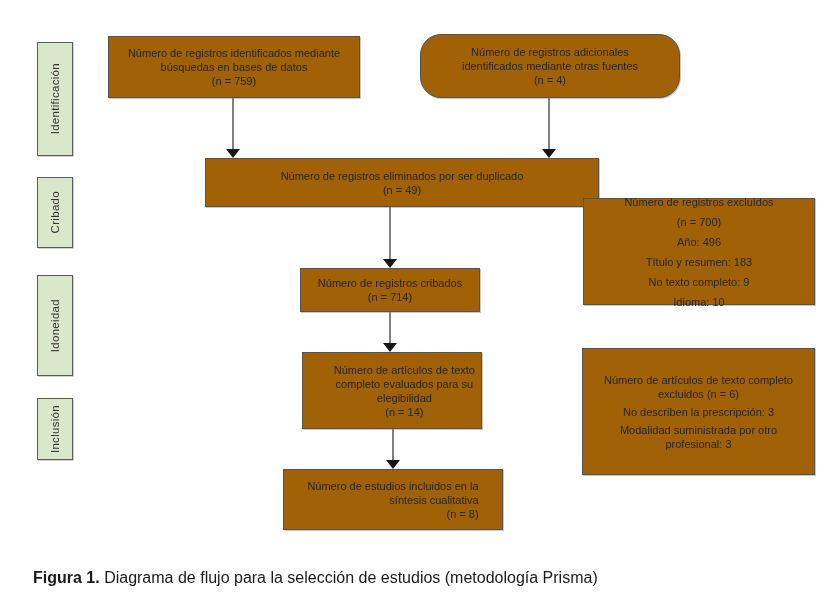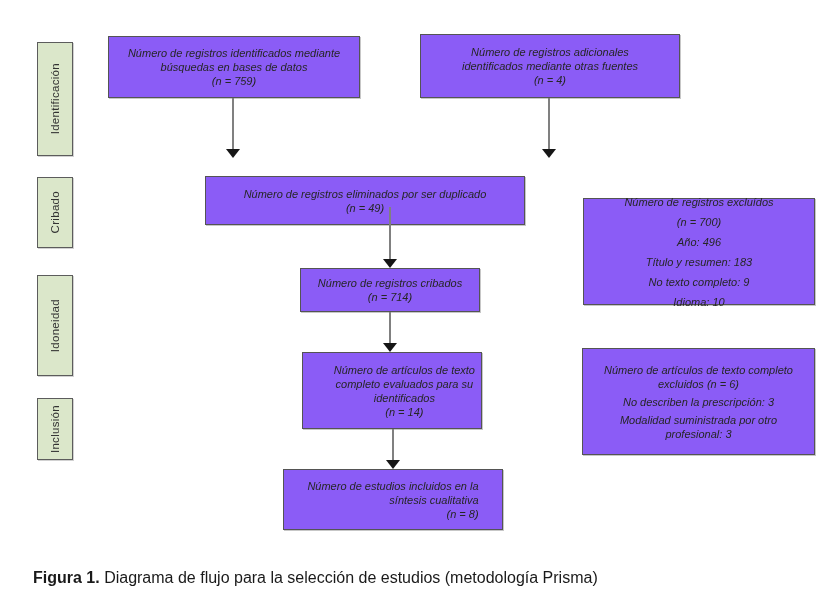--- a/index.html
+++ b/index.html
@@ -10,24 +10,24 @@
   .stage {
     position:absolute; background:#dbe7ca; border:1.5px solid #5c5c5c;
     display:flex; align-items:center; justify-content:center;
     box-shadow:1px 1px 0 rgba(0,0,0,0.18); box-sizing:border-box;
   }
   .stage .vlabel {
     writing-mode:vertical-rl; transform:rotate(180deg);
     font-size:11.5px; color:#333333; letter-spacing:0.3px; white-space:nowrap;
   }
   .flow-box {
-    position:absolute; background:#8b5cf6; border:1.5px solid #545454;
+    position:absolute; background:#a16207; border:1.5px solid #545454;
     display:flex; flex-direction:column; align-items:center; justify-content:center;
     text-align:center; font-size:11px; box-sizing:border-box;
-    box-shadow:1px 1px 0 rgba(0,0,0,0.22); padding:14px 6px;font-style:italic;
+    box-shadow:1px 1px 0 rgba(0,0,0,0.22); padding:14px 6px;
   }
   .flow-box .line { line-height:14px; white-space:nowrap; }
   .flow-box .para + .para { margin-top:6px; }
   .box-h .para + .para { margin-top:4px; }
   .stem { position:absolute; width:2px; background:#808080; }
   .head {
     position:absolute; width:0; height:0;
     border-left:7px solid transparent; border-right:7px solid transparent;
     border-top:9px solid #161616;
   }
@@ -52,44 +52,44 @@
     <span class="vlabel">Inclusión</span>
   </div>
 
   <div class="flow-box" style="left:108px; top:36px;  width:252px; height:62px;">
       <div class="para">
         <div class="line">Número de registros identificados mediante</div>
         <div class="line">búsquedas en bases de datos</div>
         <div class="line">(n = 759)</div>
       </div>
     </div>
-  <div class="flow-box" style="left:420px; top:34px;  width:260px; height:64px;">
+  <div class="flow-box" style="left:420px; top:34px;  width:260px; height:64px;border-radius:21px;">
       <div class="para">
         <div class="line">Número de registros adicionales</div>
         <div class="line">identificados mediante otras fuentes</div>
         <div class="line">(n = 4)</div>
       </div>
     </div>
-  <div class="flow-box" style="left:205px; top:176px; width:320px; height:49px;">
+  <div class="flow-box" style="left:205px; top:158px; width:394px; height:49px;">
       <div class="para">
         <div class="line">Número de registros eliminados por ser duplicado</div>
         <div class="line">(n = 49)</div>
       </div>
     </div>
   <div class="flow-box" style="left:300px; top:268px; width:180px; height:44px;">
       <div class="para">
         <div class="line">Número de registros cribados</div>
         <div class="line">(n = 714)</div>
       </div>
     </div>
   <div class="flow-box" style="left:302px; top:352px; width:180px; height:77px;align-items:flex-end;">
       <div class="para">
         <div class="line">Número de artículos de texto</div>
         <div class="line">completo evaluados para su</div>
-        <div class="line">identificados</div>
+        <div class="line">elegibilidad</div>
         <div class="line">(n = 14)</div>
       </div>
     </div>
   <div class="flow-box" style="left:283px; top:469px; width:220px; height:61px;text-align:right;">
       <div class="para">
         <div class="line">Número de estudios incluidos en la</div>
         <div class="line">síntesis cualitativa</div>
         <div class="line">(n = 8)</div>
       </div>
     </div>
@@ -106,21 +106,21 @@
       <div class="para">
         <div class="line">Título y resumen: 183</div>
       </div>
       <div class="para">
         <div class="line">No texto completo: 9</div>
       </div>
       <div class="para">
         <div class="line">Idioma: 10</div>
       </div>
     </div>
-  <div class="flow-box box-h" style="left:582px; top:348px; width:233px; height:107px;">
+  <div class="flow-box box-h" style="left:582px; top:348px; width:233px; height:127px;">
       <div class="para">
         <div class="line">Número de artículos de texto completo</div>
         <div class="line">excluidos (n = 6)</div>
       </div>
       <div class="para">
         <div class="line">No describen la prescripción: 3</div>
       </div>
       <div class="para">
         <div class="line">Modalidad suministrada por otro</div>
         <div class="line">profesional: 3</div>

